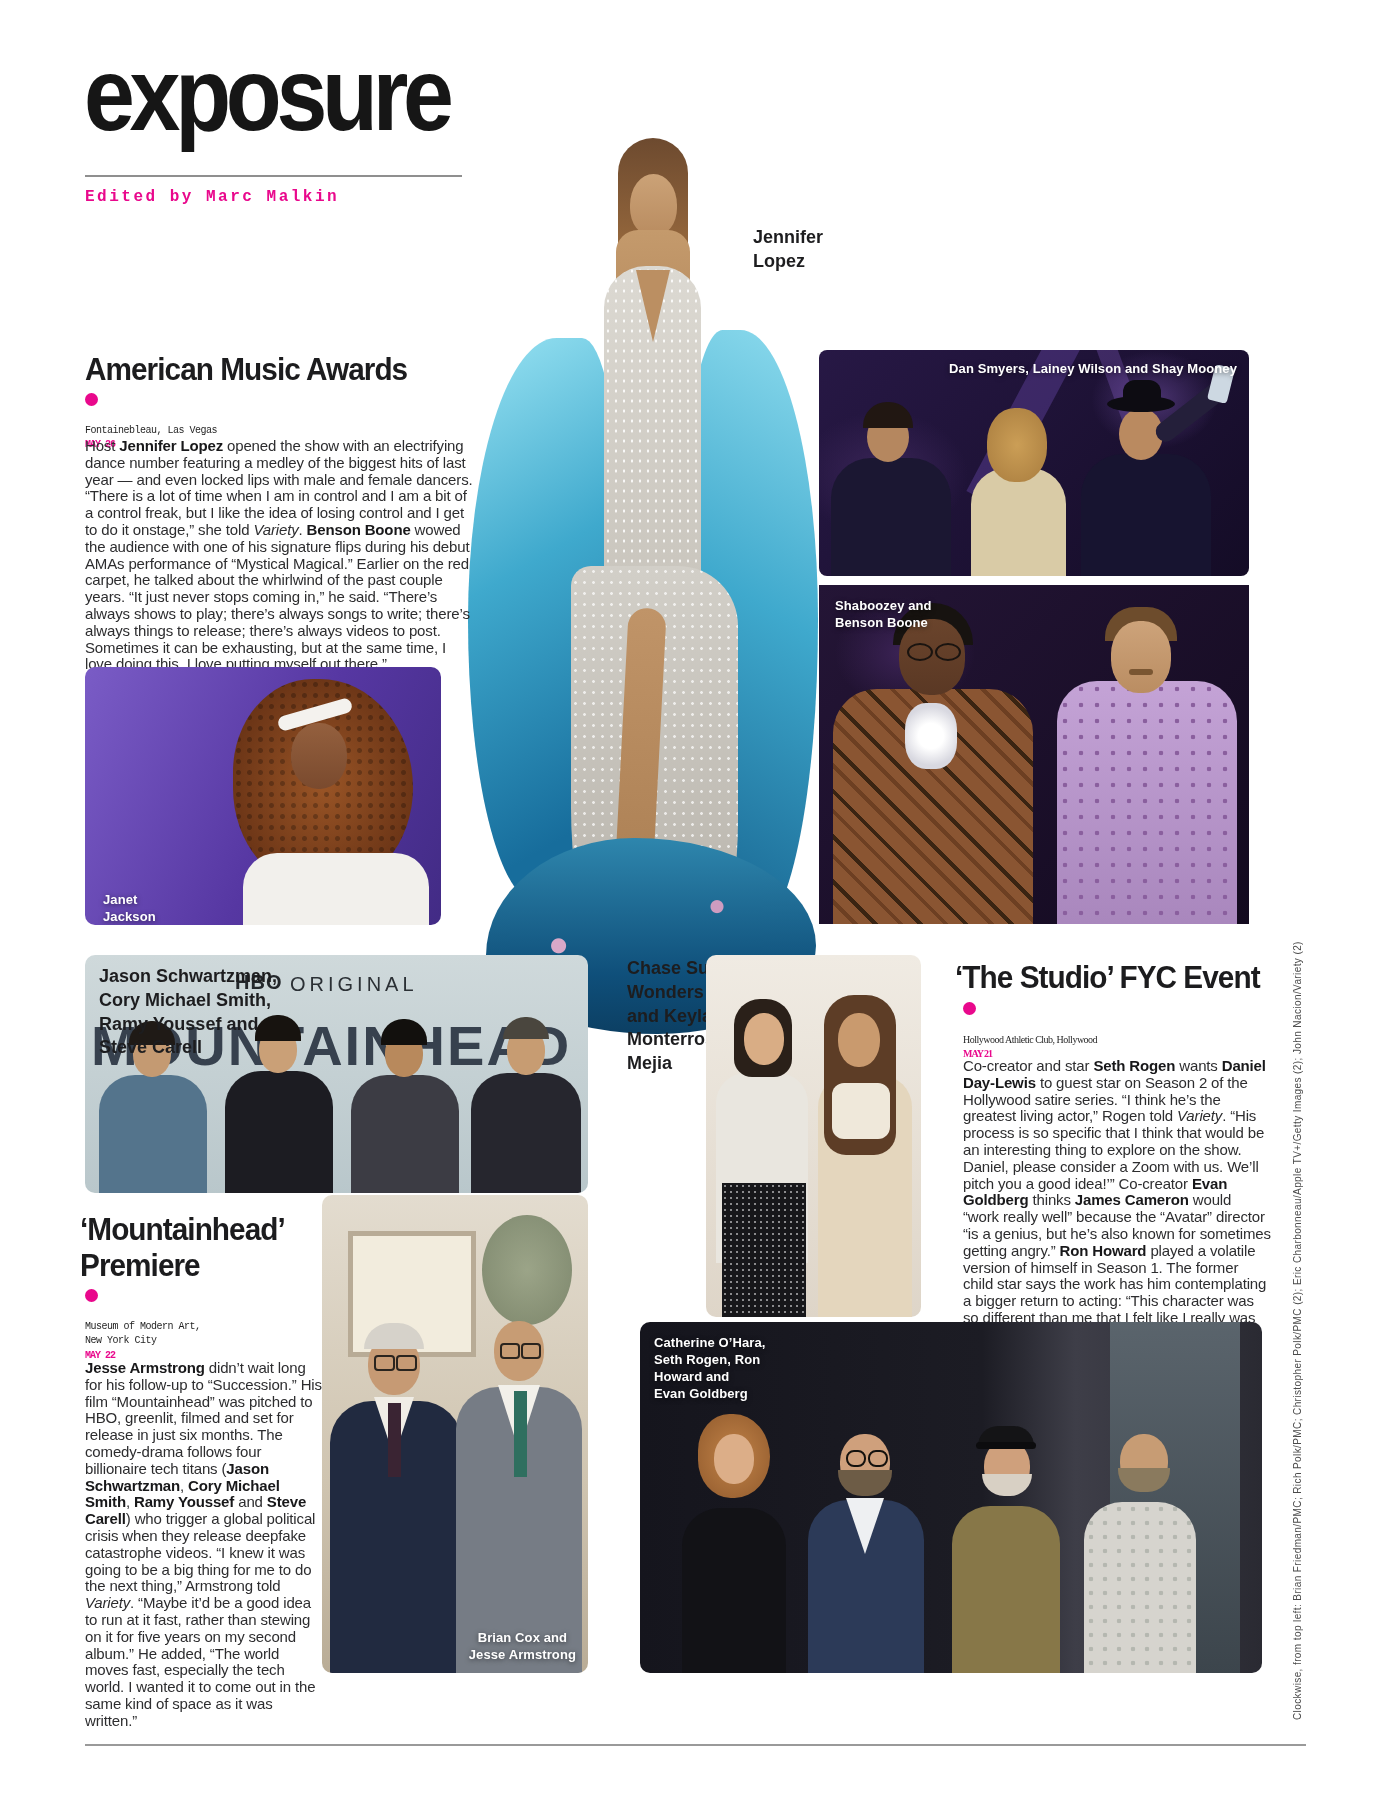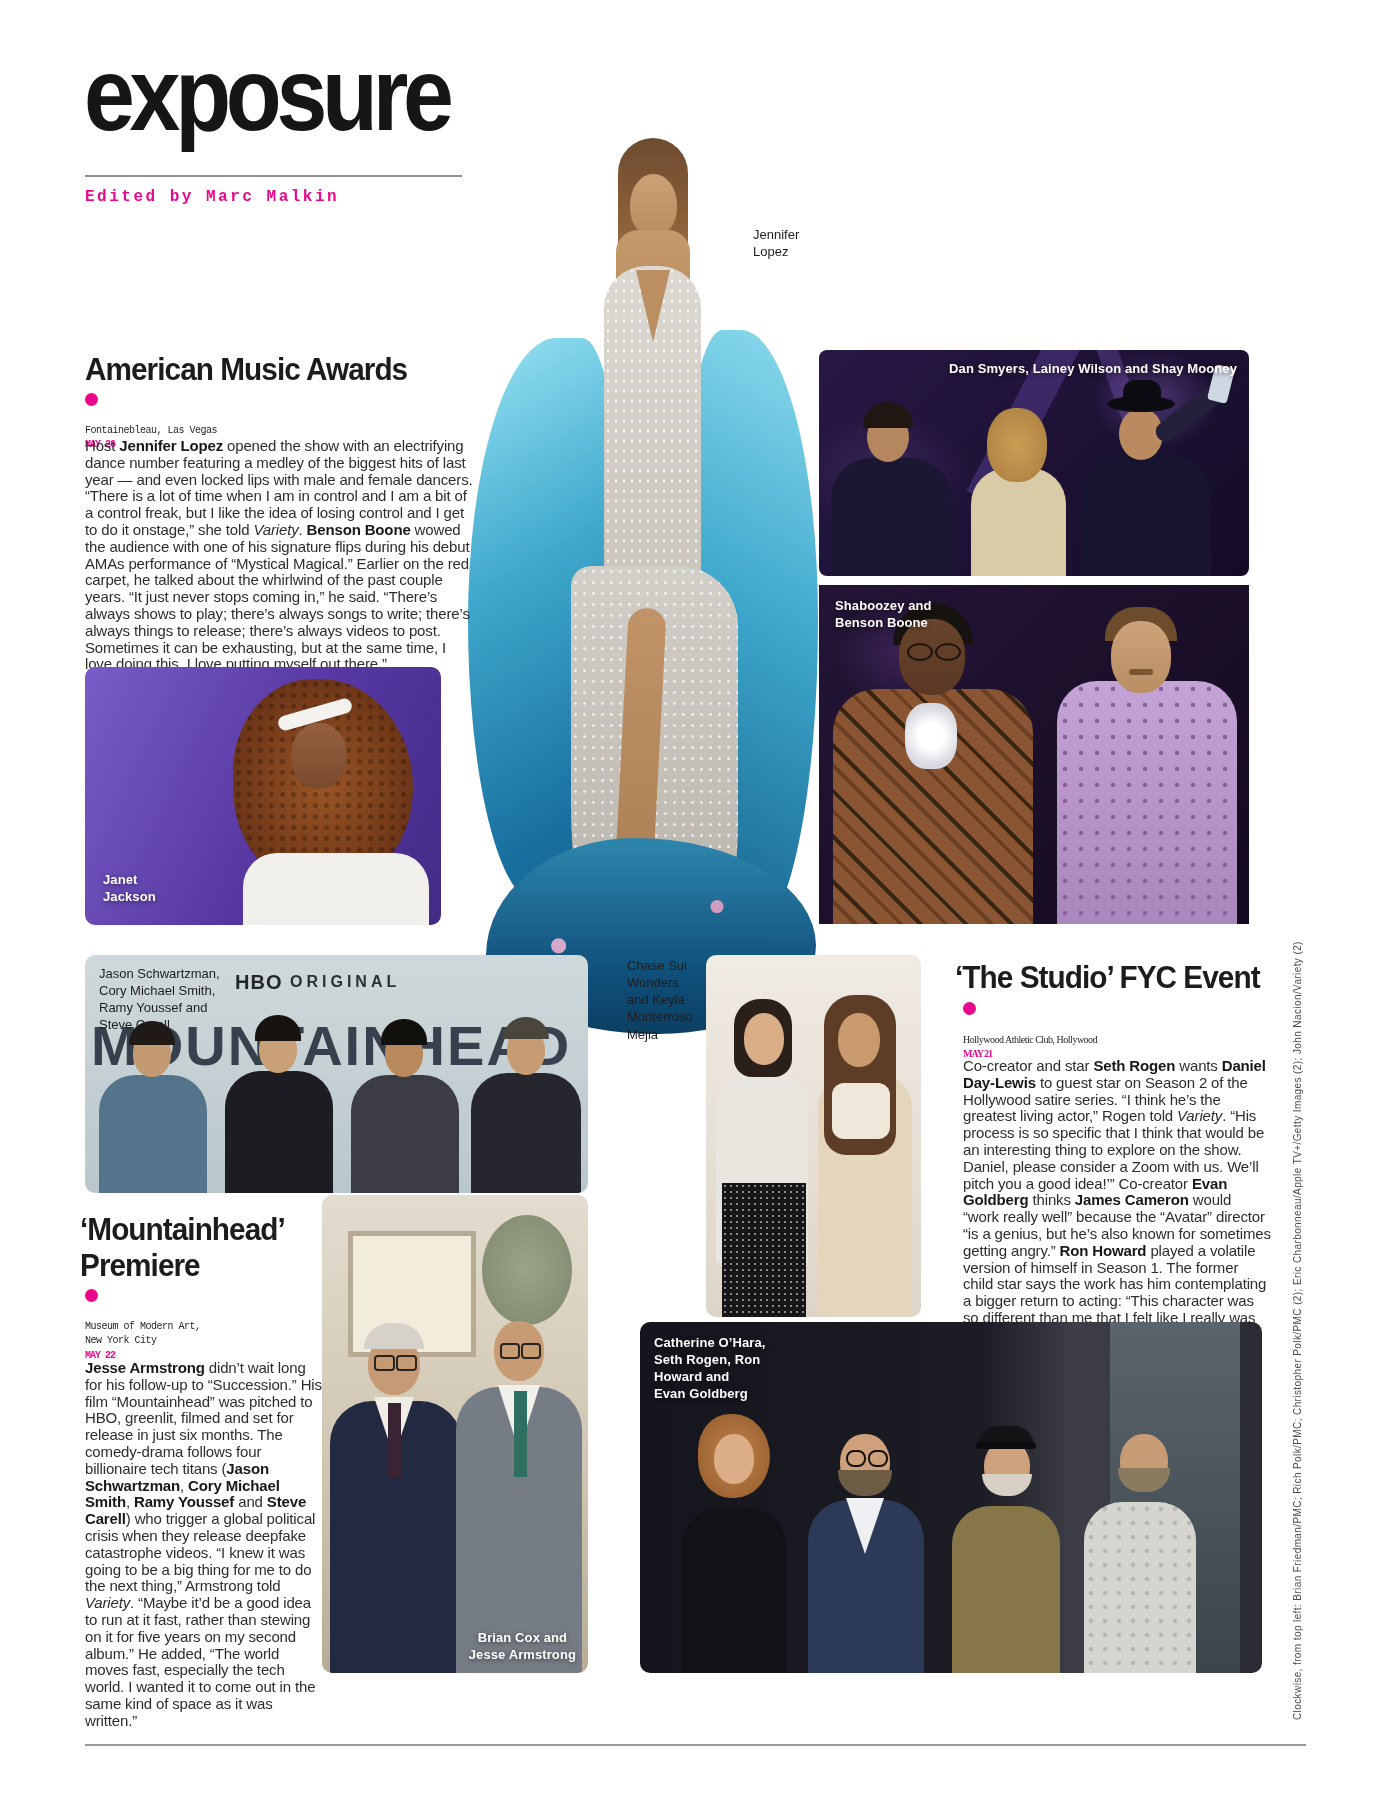--- a/index.html
+++ b/index.html
@@ -16,21 +16,21 @@
   .dot{position:absolute;width:13px;height:13px;border-radius:50%;background:#e9088c;}
   .venueline{position:absolute;font-family:"Liberation Mono",monospace;font-size:10px;
              color:#1f1f1f;line-height:1.42;white-space:pre-line;letter-spacing:-0.5px;}
   .date{font-weight:700;color:#e9088c;letter-spacing:-1px;}
   .body{position:absolute;font-size:15px;line-height:16.8px;color:#2d2d2f;letter-spacing:-0.15px;margin:0;}
   .body .b{font-weight:700;color:#18181a;}
   .body .i{font-style:italic;}
   .photo{position:absolute;overflow:hidden;border-radius:10px;}
   .cap{position:absolute;color:#fff;font-weight:700;font-size:13px;line-height:1.32;
        white-space:pre-line;letter-spacing:.1px;text-shadow:0 1px 5px rgba(0,0,0,.55);}
-  .cap-dark{position:absolute;color:#1d1d1f;font-weight:400;font-size:13px;line-height:1.32;
+  .cap-dark{position:absolute;color:#1d1d1f;font-weight:700;font-size:18px;line-height:1.32;
             white-space:pre-line;}
   .credits{position:absolute;left:1292px;top:880px;height:840px;width:16px;
            writing-mode:vertical-rl;transform:rotate(180deg);font-size:10px;color:#4a4a4a;
            letter-spacing:.4px;white-space:nowrap;}
   .backdroptext{position:absolute;font-weight:700;color:#242e3c;}
 </style>
 </head>
 <body>
 
 <div class="page">
@@ -92,27 +92,27 @@
     <div class="abs" style="left:310px;top:84px;width:24px;height:6px;background:#7a5632;border-radius:3px;"></div>
     <div class="cap" style="left:16px;top:12px;">Shaboozey and
 Benson Boone</div>
   </div>
 
   <div class="photo" style="left:85px;top:667px;width:356px;height:258px;background:linear-gradient(115deg,#7a5cc6 0%,#5637a2 55%,#422b85);">
     <div class="abs" style="left:148px;top:12px;width:180px;height:210px;background:radial-gradient(rgba(0,0,0,.25) 2px,transparent 3px),radial-gradient(#9a5526,#6a3416 75%);background-size:11px 11px,100% 100%;border-radius:46% 54% 50% 50%;"></div>
     <div class="abs" style="left:206px;top:56px;width:56px;height:66px;background:linear-gradient(180deg,#94603e,#7a4a2e);border-radius:48%;"></div>
     <div class="abs" style="left:192px;top:40px;width:76px;height:15px;background:#f4f2ee;border-radius:8px;transform:rotate(-16deg);"></div>
     <div class="abs" style="left:158px;top:186px;width:186px;height:72px;background:#f2f0ec;border-radius:34px 34px 0 0;"></div>
-    <div class="cap" style="left:18px;bottom:20px;margin-top:43px;">Janet
+    <div class="cap" style="left:18px;bottom:0;margin-top:43px;">Janet
 Jackson</div>
   </div>
 
   <div class="photo" style="left:85px;top:955px;width:503px;height:238px;background:linear-gradient(180deg,#cfd9db,#b9c7cb);">
     <div class="backdroptext" style="left:150px;top:16px;font-size:20px;letter-spacing:1px;color:#23272b;">HBO</div>
-    <div class="backdroptext" style="left:205px;top:18px;font-size:16px;letter-spacing:4px;color:#2b3035;font-weight:700;">ORIGINAL</div>
+    <div class="backdroptext" style="left:205px;top:18px;font-size:20px;letter-spacing:4px;color:#2b3035;font-weight:400;">ORIGINAL</div>
     <div class="backdroptext" style="left:6px;top:58px;font-size:56px;letter-spacing:2px;white-space:nowrap;opacity:.88;">MOUNTAINHEAD</div>
     <div class="abs" style="left:14px;top:120px;width:108px;height:118px;background:#54748c;border-radius:36px 36px 0 0;"></div>
     <div class="abs" style="left:48px;top:76px;width:38px;height:46px;background:#c49a72;border-radius:48%;"></div>
     <div class="abs" style="left:44px;top:66px;width:46px;height:24px;background:#1f1a16;border-radius:22px 22px 0 0;"></div>
     <div class="abs" style="left:140px;top:116px;width:108px;height:122px;background:#1c1c22;border-radius:36px 36px 0 0;"></div>
     <div class="abs" style="left:174px;top:72px;width:38px;height:46px;background:#caa077;border-radius:48%;"></div>
     <div class="abs" style="left:170px;top:60px;width:46px;height:26px;background:#17130f;border-radius:22px 22px 0 0;"></div>
     <div class="abs" style="left:266px;top:120px;width:108px;height:118px;background:#3c3c44;border-radius:36px 36px 0 0;"></div>
     <div class="abs" style="left:300px;top:76px;width:38px;height:46px;background:#b8895c;border-radius:48%;"></div>
     <div class="abs" style="left:296px;top:64px;width:46px;height:26px;background:#12100d;border-radius:22px 22px 0 0;"></div>

